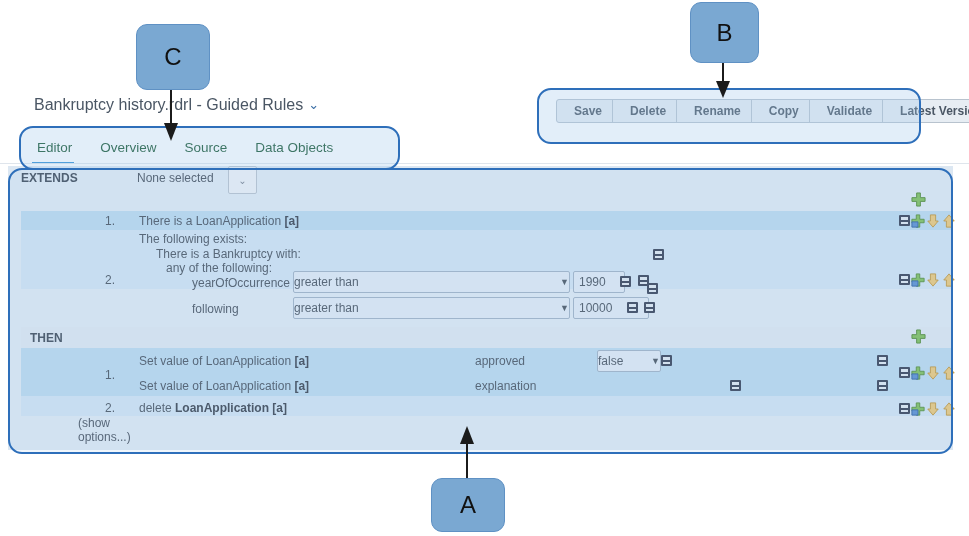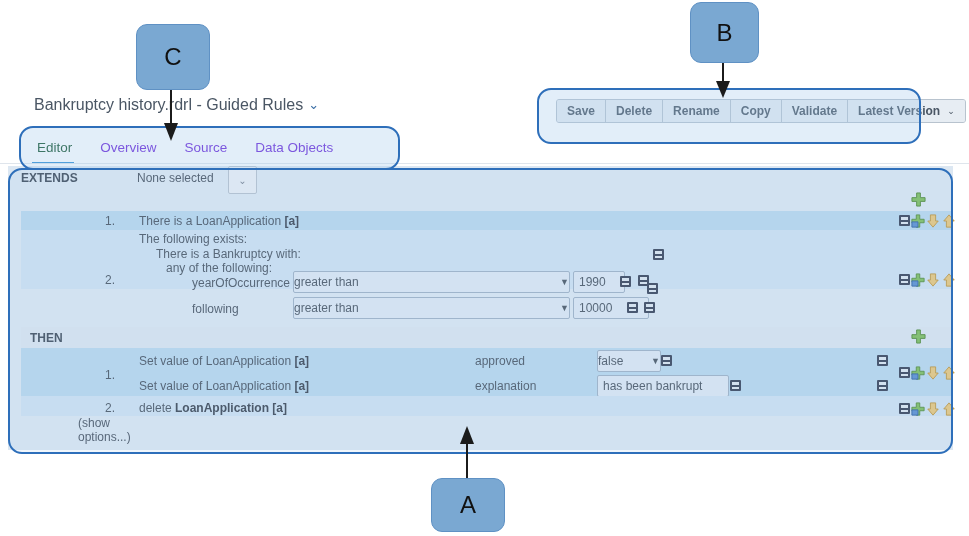--- a/index.html
+++ b/index.html
@@ -24,21 +24,21 @@
   }
 
   
   .tabbar{
     position:absolute;left:20px;top:128px;width:378px;height:36px;
     display:flex;align-items:flex-end;
     border-bottom:1px solid #d3dce6;
     background:transparent;
   }
   .tab{
-    font-size:13.5px;padding:0 14px 9px 14px;color:#6d28d9;cursor:default;
+    font-size:13.5px;padding:0 14px 9px 14px;color:#14532d;cursor:default;
     white-space:nowrap;position:relative;
   }
   .tab.active{color:#14532d;padding-left:17px;}
   .tab.active::after{
     content:"";position:absolute;left:12px;right:12px;bottom:-1px;height:3px;
     background:#2f8fd4;
   }
 
   
   .page-rule{
@@ -115,21 +115,21 @@
 
   
   .toolbar{
     position:absolute;left:556px;top:99px;height:24px;
     display:flex;align-items:stretch;
   }
   .tb-group{display:flex;border:1px solid #b8c3ce;border-radius:3px;overflow:hidden;background:#e7edf3;}
   .tb-btn{
     font-size:12px;font-weight:bold;color:#4a5664;
     padding:0 10px;display:flex;align-items:center;
-    border-right:1px solid #b8c3ce;background:#e7edf3;white-space:nowrap;
+    border-right:1px solid #b8c3ce;background:#e7edf3;white-space:nowrap;margin-left:7px;
   }
   .tb-btn:last-child{border-right:none;}
   .tb-btn .vcaret{margin-left:7px;font-size:9px;font-weight:normal;color:#4a5664;}
 
   
   .hl{
     position:absolute;border:2px solid #2e6fba;border-radius:14px;
     background:rgba(160,200,235,0.30);
     pointer-events:none;
   }
@@ -269,23 +269,20 @@
       <span>false</span>
         <span class="arw">▼</span>
     </div>
     <div class="chip" style="left:653px;top:189px;"></div>
     <div class="chip" style="left:869px;top:189px;"></div>
 
     <span class="rowtxt" style="left:131px;top:213px;">
       <span>Set value of LoanApplication </span><b>[a]</b>
     </span>
     <span class="rowtxt" style="left:467px;top:213px;">explanation</span>
-    <div class="r-input" style="left:589px;top:209px;width:132px;">
-      <span>has been bankrupt</span>
-    </div>
     <div class="chip" style="left:722px;top:214px;"></div>
     <div class="chip" style="left:869px;top:214px;"></div>
 
     <div class="chip" style="left:891px;top:201px;"></div>
     <div class="ic" style="left:903px;top:200px;">
       <svg viewBox="0 0 16 16">
           <path d="M6 1h4v5h5v4h-5v5H6v-5H1V6h5z" fill="#7fbf60" stroke="#4f8a37" stroke-width="1"></path>
           <path d="M1 9h7v6H1z" fill="#5b8fd0" stroke="#2d5e9e" stroke-width="1"></path>
         </svg>
     </div>

